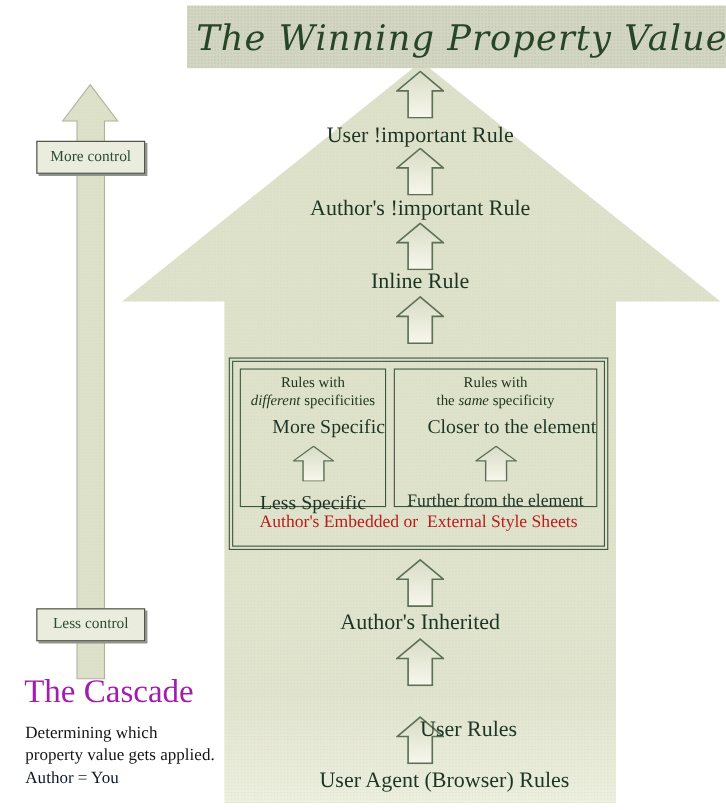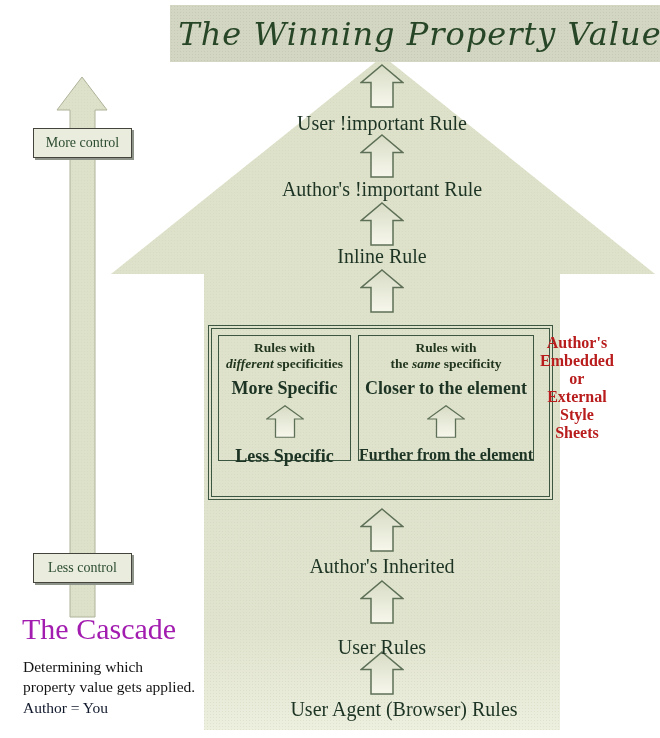--- a/index.html
+++ b/index.html
@@ -34,46 +34,46 @@
 
   
   .lvl {
     position:absolute; left:204px; width:356px; z-index:2;
     text-align:center; font-size:20px; color:#1d3424; white-space:nowrap;
   }
   .l-ui  { top:112px; }
   .l-ai  { top:178px; }
   .l-in  { top:245px; }
   .l-ah  { top:555px; }
-  .l-ur  { top:636px; }
+  .l-ur  { top:652px;padding-left:44px; }
   .l-ua  { top:698px;margin-left:22px; }
 
   
   .sm { position:absolute; left:360px; width:44px; height:44px; z-index:2; }
   .a1 { top:64px; }  .a2 { top:134px; } .a3 { top:202px; } .a4 { top:269px; }
   .a5 { top:508px; } .a6 { top:580px; } .a7 { top:651px; }
 
   
   .sheet-box {
     position:absolute; left:208px; top:325px; width:345px; height:175px; z-index:2;
     border:1px solid #3d5642; box-sizing:border-box;
   }
   .sheet-inner {
     position:absolute; left:2px; top:2px; right:2px; bottom:2px;
-    border:1px solid #3d5642; display:flex; flex-direction:row;font-weight:bold;
+    border:1px solid #3d5642; display:flex; flex-direction:column;
   }
   .sub-row { display:flex; gap:7px; padding:6px 6px 0 6px; }
   .sub-box {
     border:1px solid #3d5642; height:126px; box-sizing:border-box;
     text-align:center; padding-top:4px; color:#1d3424;
   }
   .sub-left  { width:133px; }
   .sub-right { flex:1; }
   .sub-intro { font-size:13.5px; line-height:1.22; color:#22361f; }
-  .sub-winner { font-size:18px; margin-top:5px; white-space:nowrap; }
+  .sub-winner { font-size:18px; margin-top:5px; white-space:nowrap;text-align:right; }
   .sub-loser  { font-size:18px; margin-top:4px; white-space:nowrap; }
   .sub-right .sub-loser { font-size:16px; }
   .sm-sub { width:38px; height:33px; margin-top:6px; display:inline-block; }
   .sheet-caption {
     font-size:16px; text-align:center; margin-top:5px;
     white-space:pre-wrap; color:#b91c1c;
   }
 
   
   .cascade-heading {

